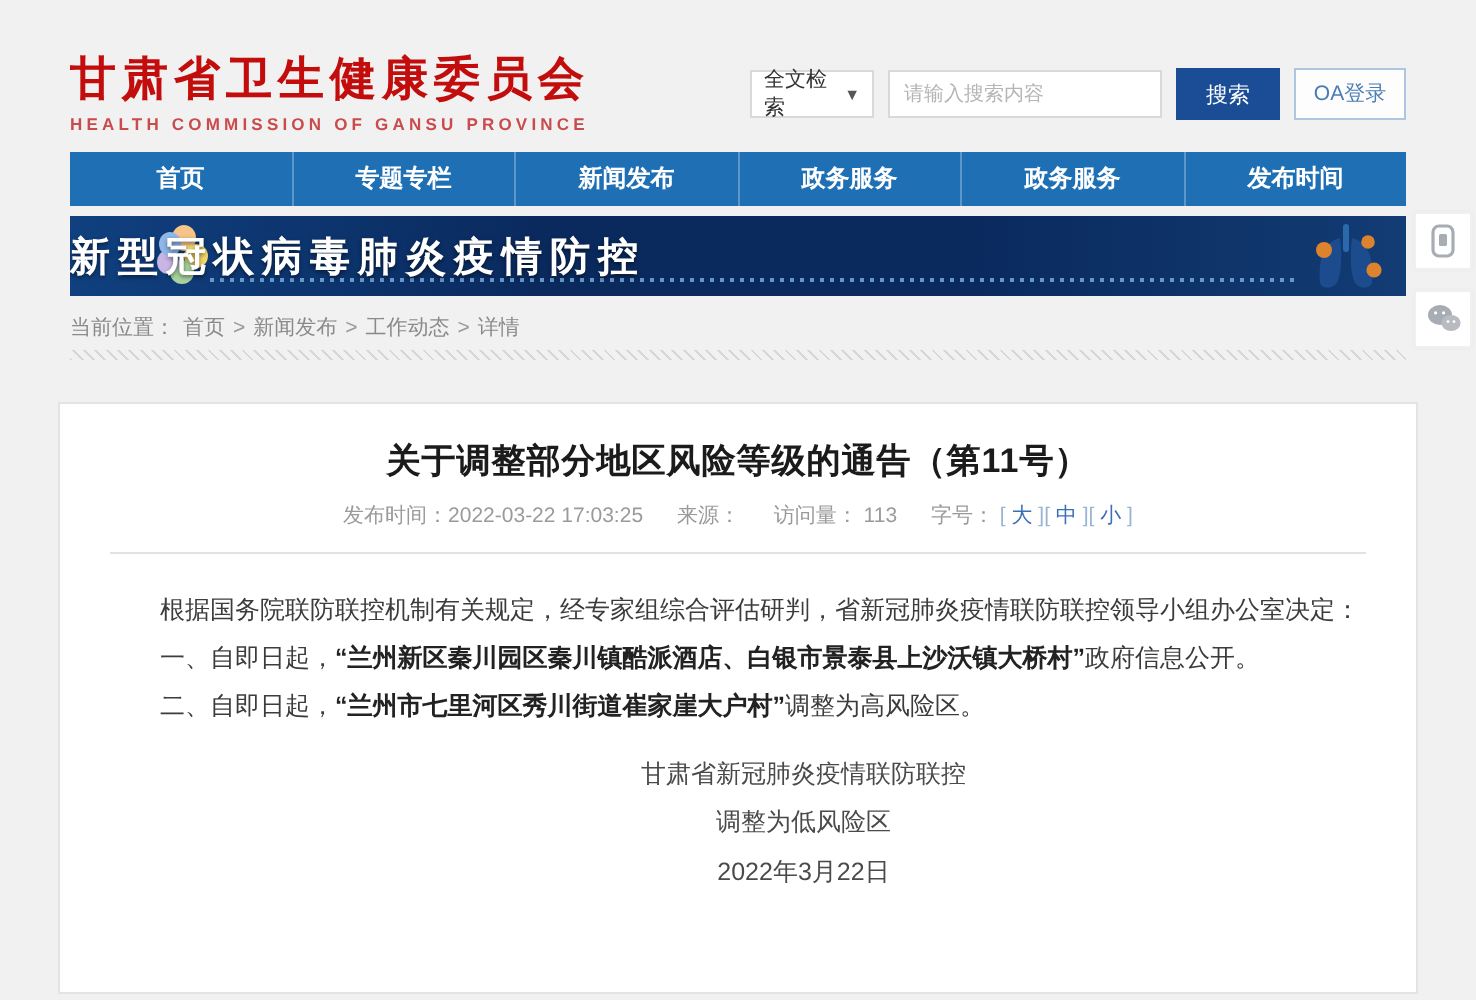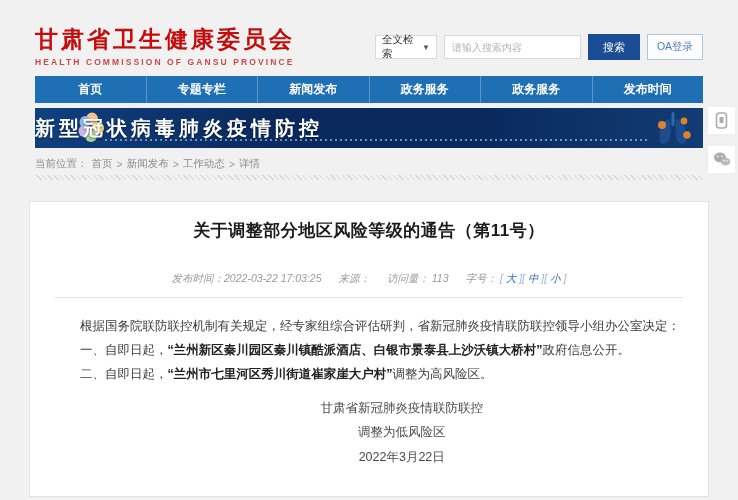--- a/index.html
+++ b/index.html
@@ -89,21 +89,21 @@
   
   .panel {
     width:680px; margin:21px auto 0; background:#fff;
     border:1px solid #e4e4e4; min-height:296px; padding:17px 25px 20px;
   }
   .article-title {
     text-align:center; font-size:17px; font-weight:bold; color:#1b1b1b;
     letter-spacing:.5px;
   }
   .article-meta {
-    margin-top:30px; text-align:center; font-size:10.5px; color:#9a9a9a;font-style:italic;
+    margin-top:9px; text-align:center; font-size:10.5px; color:#9a9a9a;
   }
   .article-meta .sp { margin-left:14px; }
   .fsz-link { color:#3a6fb8; cursor:pointer; }
   .fsz-br { color:#9ab4d4; }
   .meta-divider { margin-top:11px; border-top:1px solid #e2e2e2; }
 
   .article-body { margin-top:16px; font-size:12.5px; color:#3c3c3c; line-height:1.92; }
   .article-body p { text-indent:2em; }
   .bold-seg { font-weight:bold; color:#222; }
 

